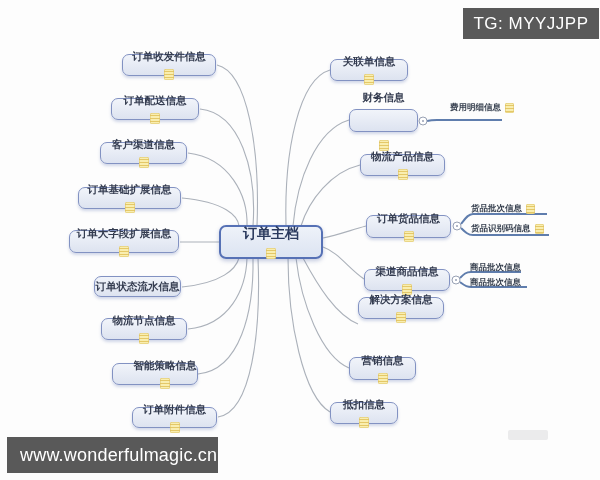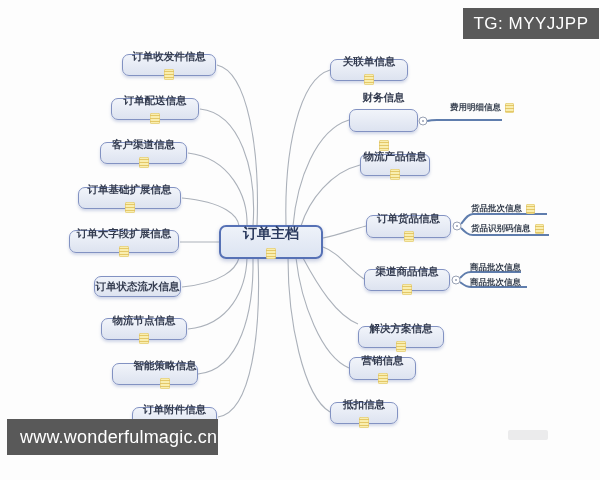--- a/index.html
+++ b/index.html
@@ -60,21 +60,21 @@
     position: absolute;
     left: 463px; top: 8px; width: 136px; height: 31px;
     background: #595959;
     color: #ffffff;
     font-size: 17px;
     display: flex; align-items: center; justify-content: center;
     letter-spacing: 0.5px;
   }
   .footer-bar {
     position: absolute;
-    left: 7px; top: 419px; width: 211px; height: 36px;
+    left: 7px; top: 437px; width: 211px; height: 36px;
     background: #595959;
     color: #ffffff;
     font-size: 18px;
     display: flex; align-items: center;
     padding-left: 13px;
     letter-spacing: 0.2px;
   }
   .faint-watermark {
     position: absolute;
     left: 508px; top: 430px; width: 40px; height: 10px;
@@ -164,33 +164,33 @@
   </div>
 
   <div class="node" style="left:330px; top:59px; width:78px; height:22px;">
     <span>关联单信息</span>
     <span class="doc-icon"></span>
   </div>
   <div class="node" style="left:349px; top:109px; width:69px; height:23px;gap:35px;">
     <span>财务信息</span>
     <span class="doc-icon"></span>
   </div>
-  <div class="node" style="left:360px; top:154px; width:70px; height:22px;border-radius:6px;">
+  <div class="node" style="left:360px; top:154px; width:85px; height:22px;">
     <span>物流产品信息</span>
     <span class="doc-icon"></span>
   </div>
   <div class="node" style="left:366px; top:215px; width:85px; height:23px;">
     <span>订单货品信息</span>
     <span class="doc-icon"></span>
   </div>
   <div class="node" style="left:364px; top:269px; width:86px; height:22px;">
     <span>渠道商品信息</span>
     <span class="doc-icon"></span>
   </div>
-  <div class="node" style="left:358px; top:326px; width:86px; height:22px;">
+  <div class="node" style="left:358px; top:297px; width:86px; height:22px;border-radius:8px;">
     <span>解决方案信息</span>
     <span class="doc-icon"></span>
   </div>
   <div class="node" style="left:349px; top:357px; width:67px; height:23px;">
     <span>营销信息</span>
     <span class="doc-icon"></span>
   </div>
   <div class="node" style="left:330px; top:402px; width:68px; height:22px;">
     <span>抵扣信息</span>
     <span class="doc-icon"></span>

